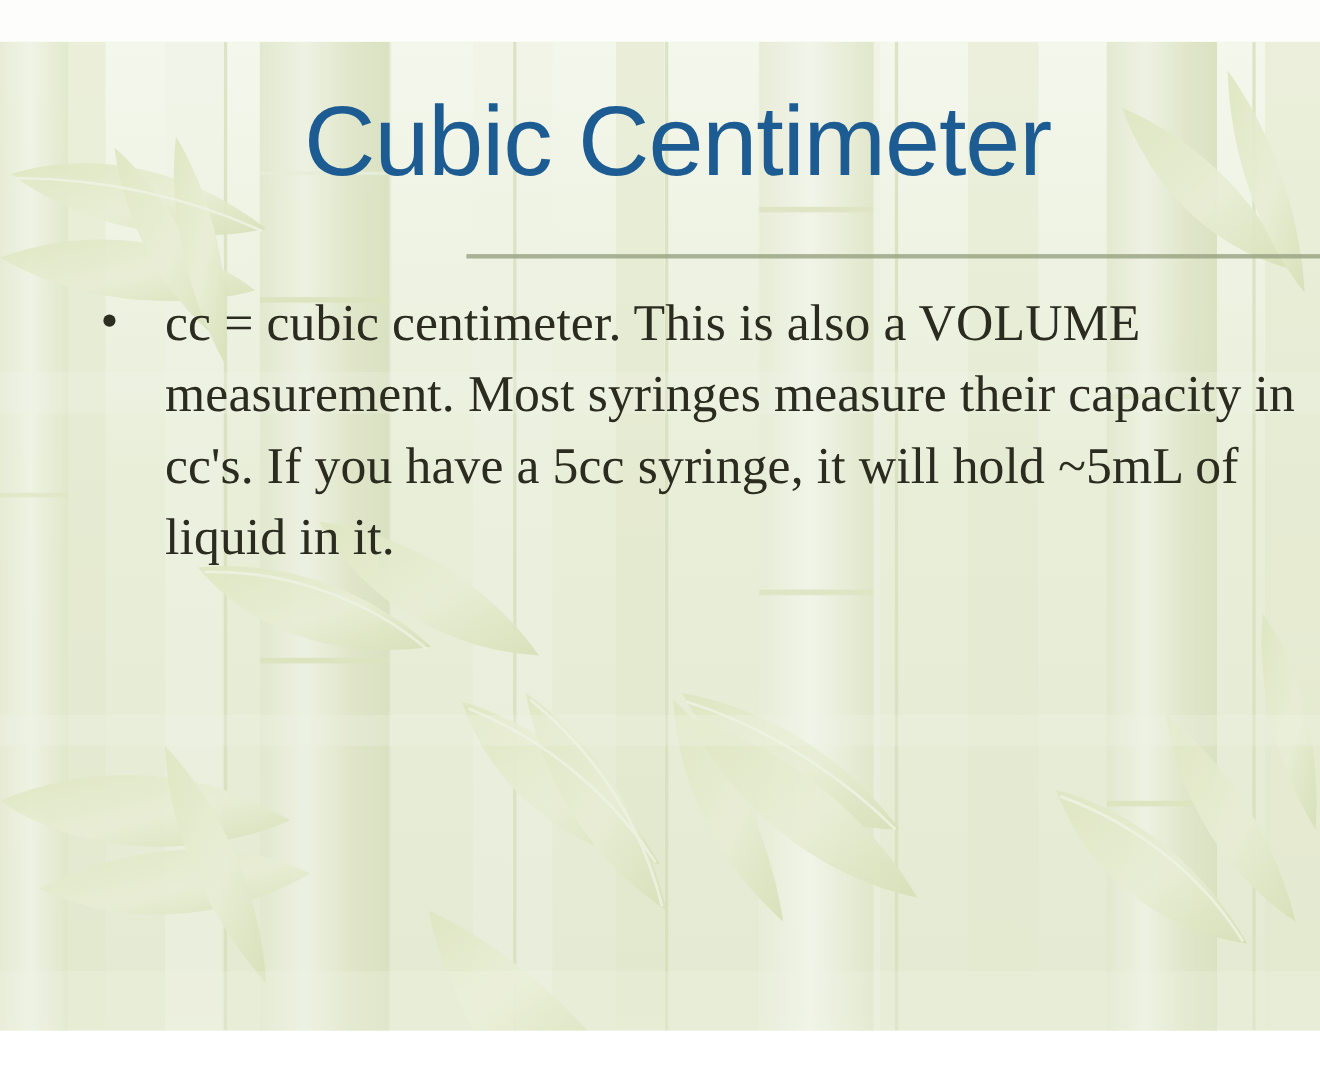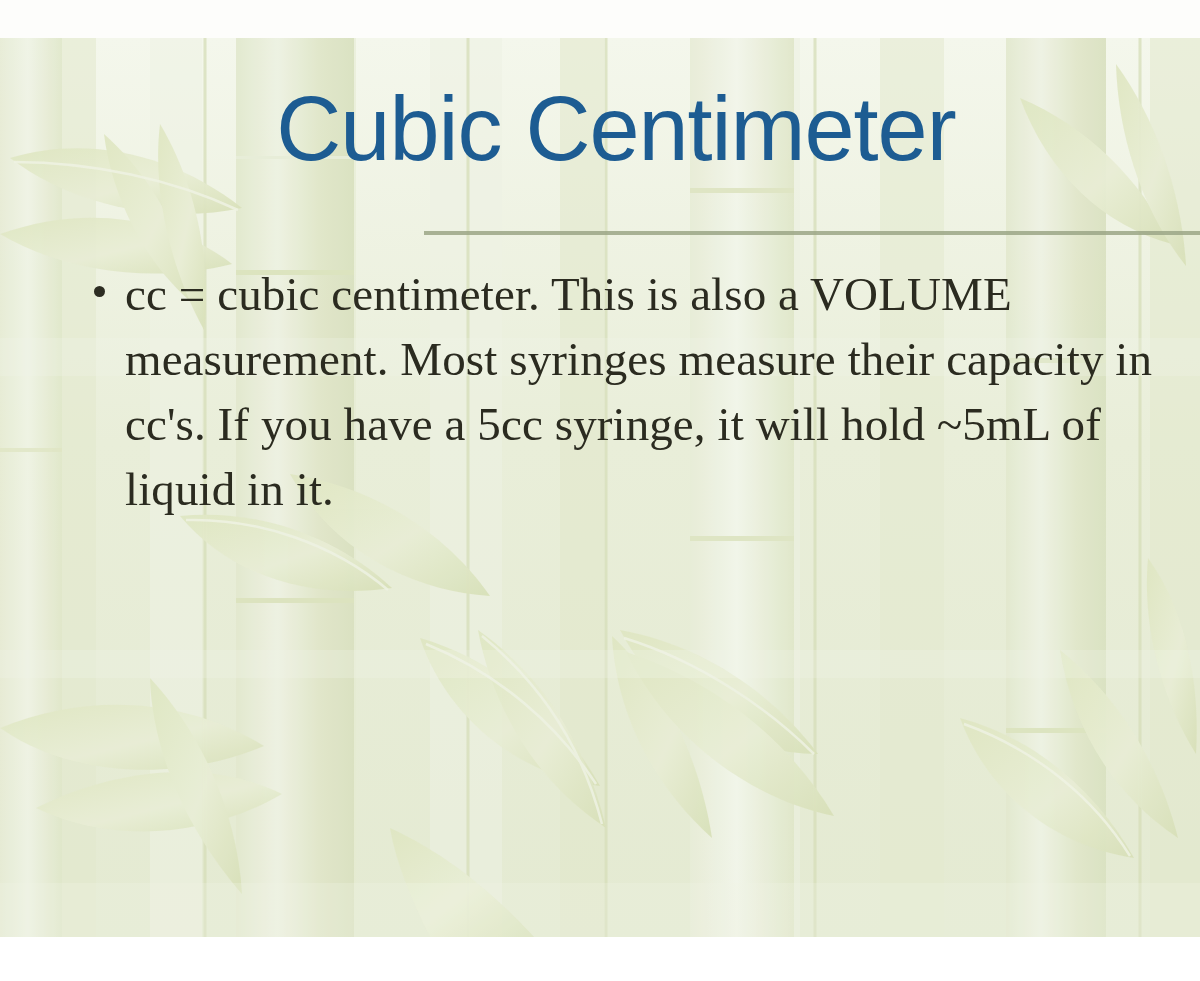--- a/index.html
+++ b/index.html
@@ -103,20 +103,21 @@
     background: #2d2d22;
   }
 
   .bullet-text {
     flex: 1 1 auto;
     font-family: "Liberation Serif", serif;
     font-size: 47px;
     line-height: 65px;
     color: #2b2b20;
     letter-spacing: 0.1px;
+    margin-left: 25px;
   }
 </style>
 </head>
 <body>
 
 <div id="slide">
 
   <div class="band-top"></div>
 
   <div class="bg-art">

